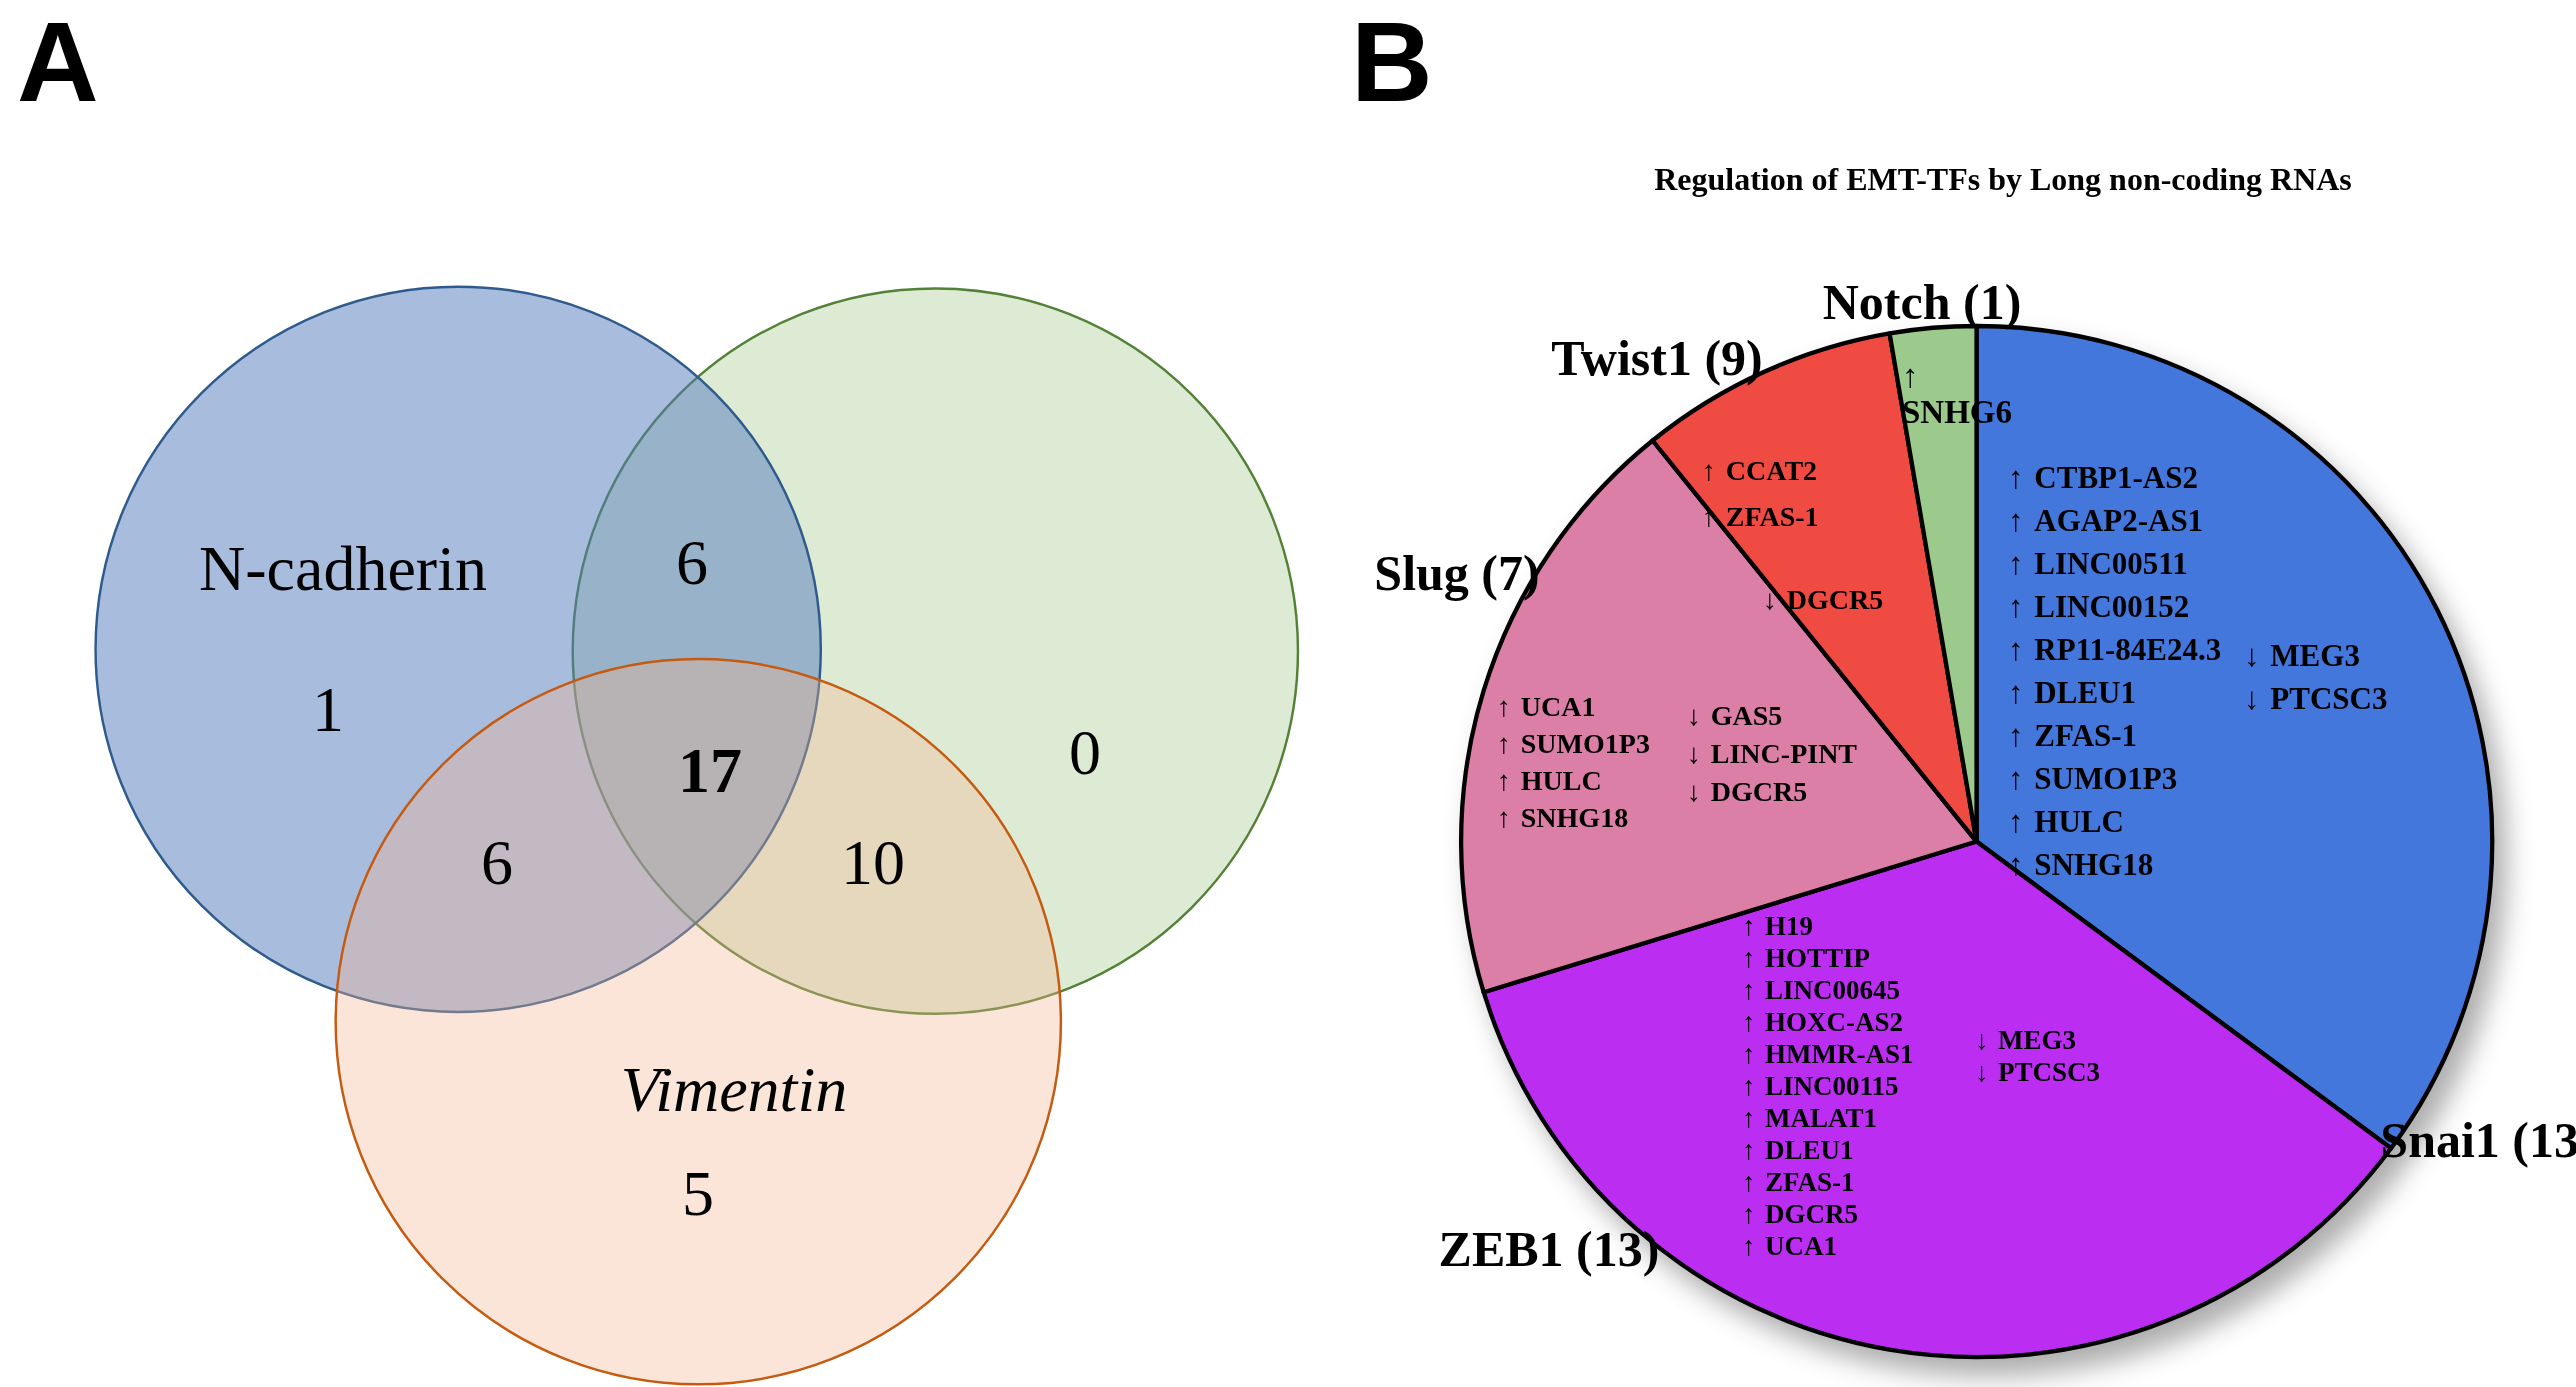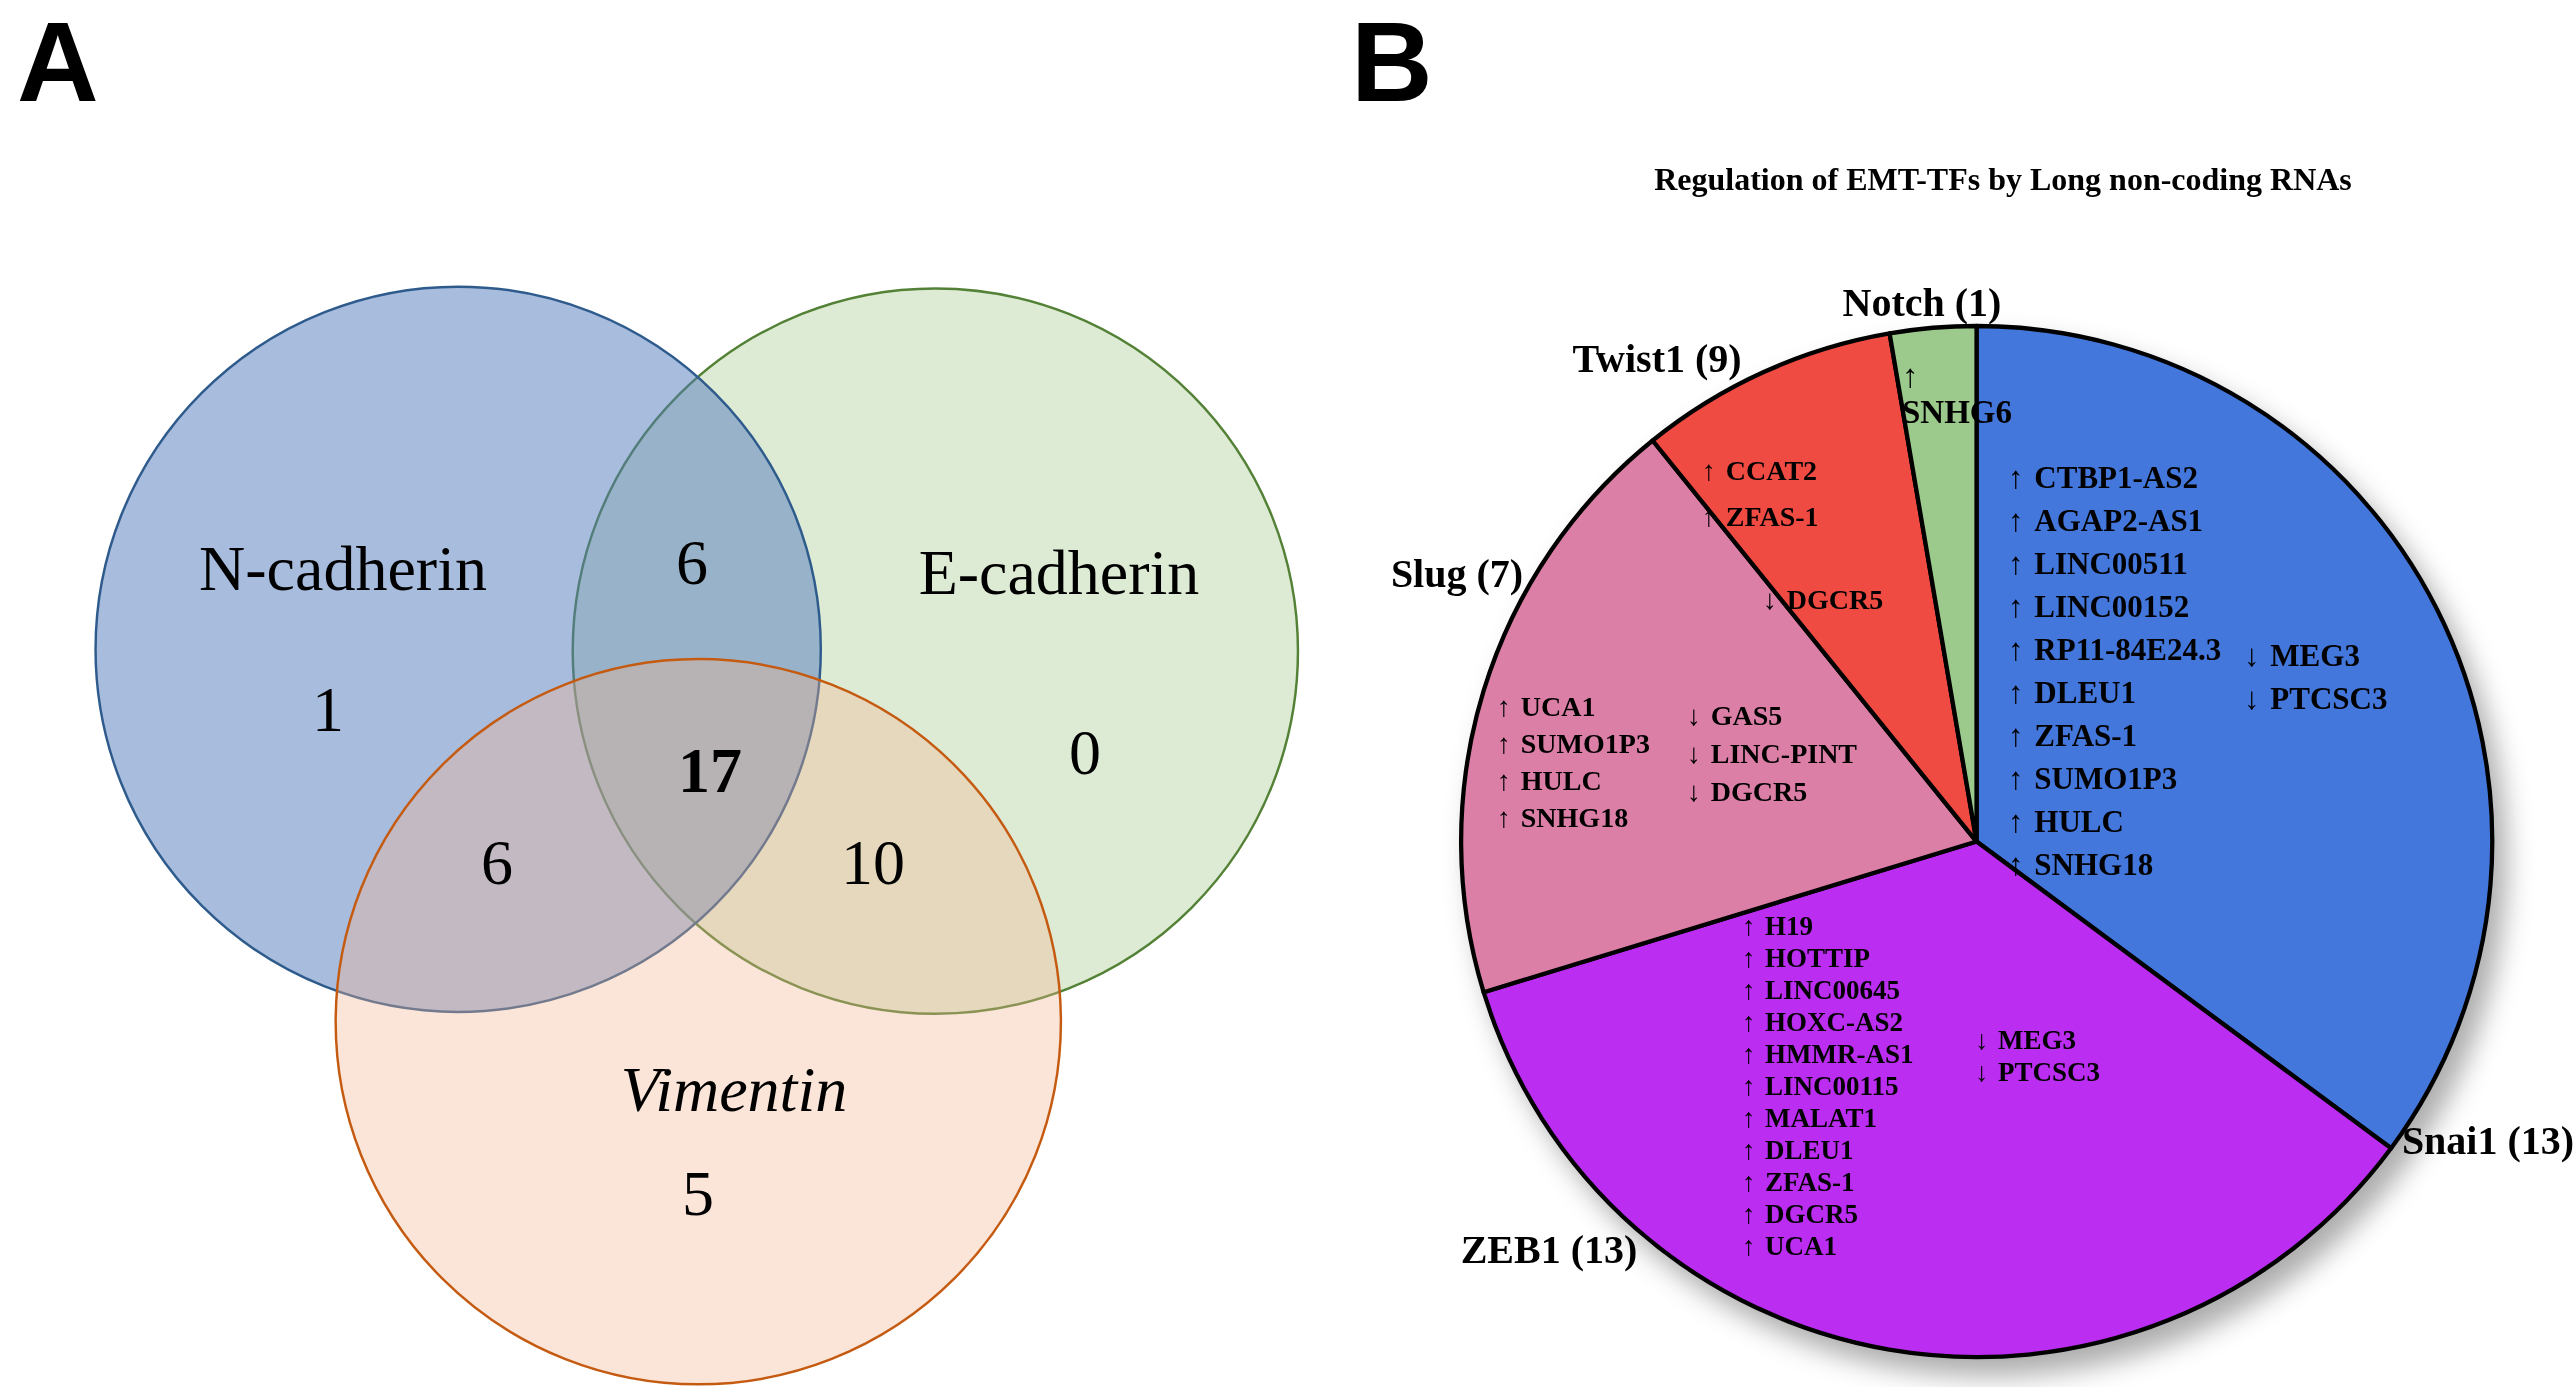--- a/index.html
+++ b/index.html
@@ -4,21 +4,21 @@
 <style>
   html,body{margin:0;padding:0;background:#fff;}
   #stage{position:relative;width:2576px;height:1388px;background:#ffffff;overflow:hidden;
          font-family:"Liberation Serif", serif;color:#000;}
   .abs{position:absolute;}
   .ctr{transform:translate(-50%,-50%);white-space:nowrap;}
   .panel-letter{font-family:"Liberation Sans", sans-serif;font-weight:700;font-size:113px;line-height:1;}
   .venn-label{font-size:64px;}
   .venn-num{font-size:64px;}
   .pie-title{font-size:32px;font-weight:700;}
-  .slice-label{font-size:40px;font-weight:700;}
+  .slice-label{font-size:50px;font-weight:700;}
   .lnc-list{font-weight:700;}
   .lnc-list .line{display:flex;align-items:center;}
   .lnc-list .ar{display:inline-block;margin-right:0.35em;}
   .list-blue{font-size:31px;}
   .list-blue .line{height:43px;}
   .list-pink{font-size:28px;}
   .list-pink .line{height:37px;}
   .list-pinkdn{font-size:28px;}
   .list-pinkdn .line{height:38px;}
   .list-red{font-size:28px;}
@@ -38,21 +38,20 @@
   <div class="abs panel-letter" style="left:17px;top:6.1px;">A</div>
   <div class="abs panel-letter" style="left:1351px;top:6.1px;">B</div>
 
   <svg width="1388" height="1388" viewBox="0 0 2266 2266">
     <circle cx="1527" cy="1063" r="592" stroke-width="4" fill="#DDEBD5" stroke="#538135"></circle>
     <circle cx="748" cy="1060" r="592" stroke-width="4" fill="rgba(81,121,189,0.50)" stroke="#2E5B8C"></circle>
     <circle cx="1140" cy="1668" r="592" stroke-width="4" fill="rgba(243,181,144,0.35)" stroke="#C55A11"></circle>
   </svg>
 
   <div class="abs ctr venn-label" style="left:343px;top:569px;">N-cadherin</div>
-  <div class="abs ctr venn-label" style="left:1059px;top:573px;">E-cadherin</div>
   <div class="abs ctr venn-label" style="left:734px;top:1090px;font-style:italic;">Vimentin</div>
 
   <div class="abs ctr venn-num" style="left:328px;top:710px;">1</div>
   <div class="abs ctr venn-num" style="left:692px;top:563px;">6</div>
   <div class="abs ctr venn-num" style="left:1085px;top:753px;">0</div>
   <div class="abs ctr venn-num" style="left:710px;top:771px;font-weight:bold;">17</div>
   <div class="abs ctr venn-num" style="left:497px;top:863px;">6</div>
   <div class="abs ctr venn-num" style="left:873px;top:863px;">10</div>
   <div class="abs ctr venn-num" style="left:698px;top:1194px;">5</div>
 

